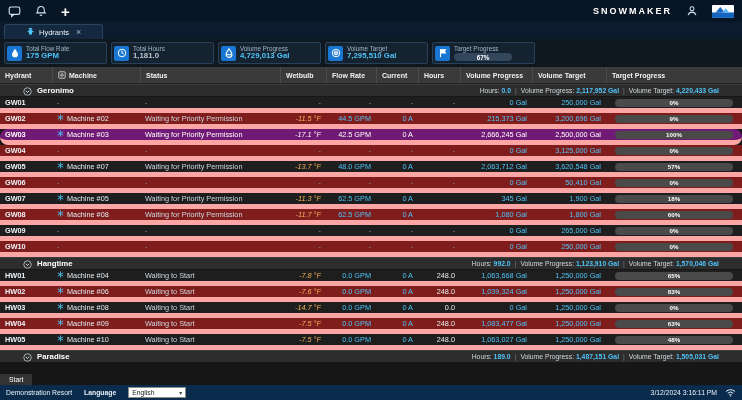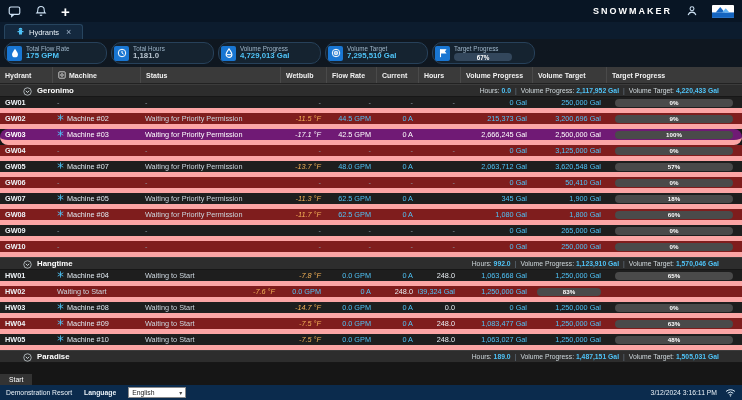--- a/index.html
+++ b/index.html
@@ -13,27 +13,27 @@
   .tb-left, .tb-right { display:flex; align-items:center; gap:14px; }
   .tb-icon { color:#cfe3f5; display:inline-flex; align-items:center; cursor:pointer; }
   .tb-plus { color:#ffffff; font-size:15px; font-weight:bold; line-height:1; }
   .brand { color:#ffffff; font-size:9px; font-weight:bold; letter-spacing:2px; }
   .logo { display:inline-flex; }
 
   
   .tabrow { height:17px; background:#0c1c2e; display:flex; align-items:flex-end; padding-left:4px; }
   .tab { height:15px; display:flex; align-items:center; gap:4px; background:#14293f;
     border:1px solid #27455f; border-bottom:none; border-radius:3px 3px 0 0;
-    padding:0 11px; font-size:7.5px; color:#e8f1f8; }
+    padding:0 21px; font-size:7.5px; color:#e8f1f8; }
   .tab .close { color:#9fb3c8; font-size:9px; margin-left:3px; cursor:pointer; }
 
   
   .stats { display:flex; gap:4px; padding:3px 4px; background:#0f1720; }
   .stat { display:flex; align-items:center; gap:4px; background:#152330;
-    border:1px solid #27415a; border-radius:10px; padding:2px 7px 2px 2px; min-width:103px; }
+    border:1px solid #27415a; border-radius:2px; padding:2px 7px 2px 2px; min-width:103px; }
   .stat-icon { width:15px; height:15px; min-width:15px; background:#1976d2; border-radius:2px;
     display:flex; align-items:center; justify-content:center; color:#fff; }
   .stat-text { display:flex; flex-direction:column; line-height:1.15; }
   .stat-label { font-size:6.3px; color:#9fb6c9; white-space:nowrap; }
   .stat-value { font-size:7.8px; font-weight:bold; color:#4fc3f7; white-space:nowrap; }
   .stat:nth-child(2) .stat-value { color:#b9c5d0; }
   .tp-track { position:relative; width:58px; height:8px; background:#33475c; border-radius:4px;
     overflow:hidden; margin-top:1px; }
   .tp-fill { height:100%; background:linear-gradient(180deg,#55c4ff,#1c8fdd); }
   .tp-pct { position:absolute; inset:0; display:flex; align-items:center; justify-content:center;
@@ -436,20 +436,27 @@
           <span class="c num cyan">0 A</span>
           <span class="c num white">248.0</span>
           <span class="c num cyan">1,063,668 Gal</span>
           <span class="c num cyan">1,250,000 Gal</span>
           <span class="c bar-c">
             <span class="track"><span class="fill" style="width:65%"></span><span class="pct">65%</span></span>
           </span>
         </div>
         <div class="row grid alt">
           <span class="c hyd">HW02</span>
+          <span class="c mach"><span><svg viewBox="0 0 10 10" width="7" height="7">
+                <g stroke="#4fc3f7" stroke-width="1.2">
+                  <line x1="5" y1="0.5" x2="5" y2="9.5"></line>
+                  <line x1="1" y1="2.7" x2="9" y2="7.3"></line>
+                  <line x1="9" y1="2.7" x2="1" y2="7.3"></line>
+                </g>
+              </svg></span>Machine #06</span>
           <span class="c stat-txt">Waiting to Start</span>
           <span class="c num orange">-7.6 °F</span>
           <span class="c num cyan">0.0 GPM</span>
           <span class="c num cyan">0 A</span>
           <span class="c num white">248.0</span>
           <span class="c num cyan">1,039,324 Gal</span>
           <span class="c num cyan">1,250,000 Gal</span>
           <span class="c bar-c">
             <span class="track"><span class="fill" style="width:83%"></span><span class="pct">83%</span></span>
           </span>

